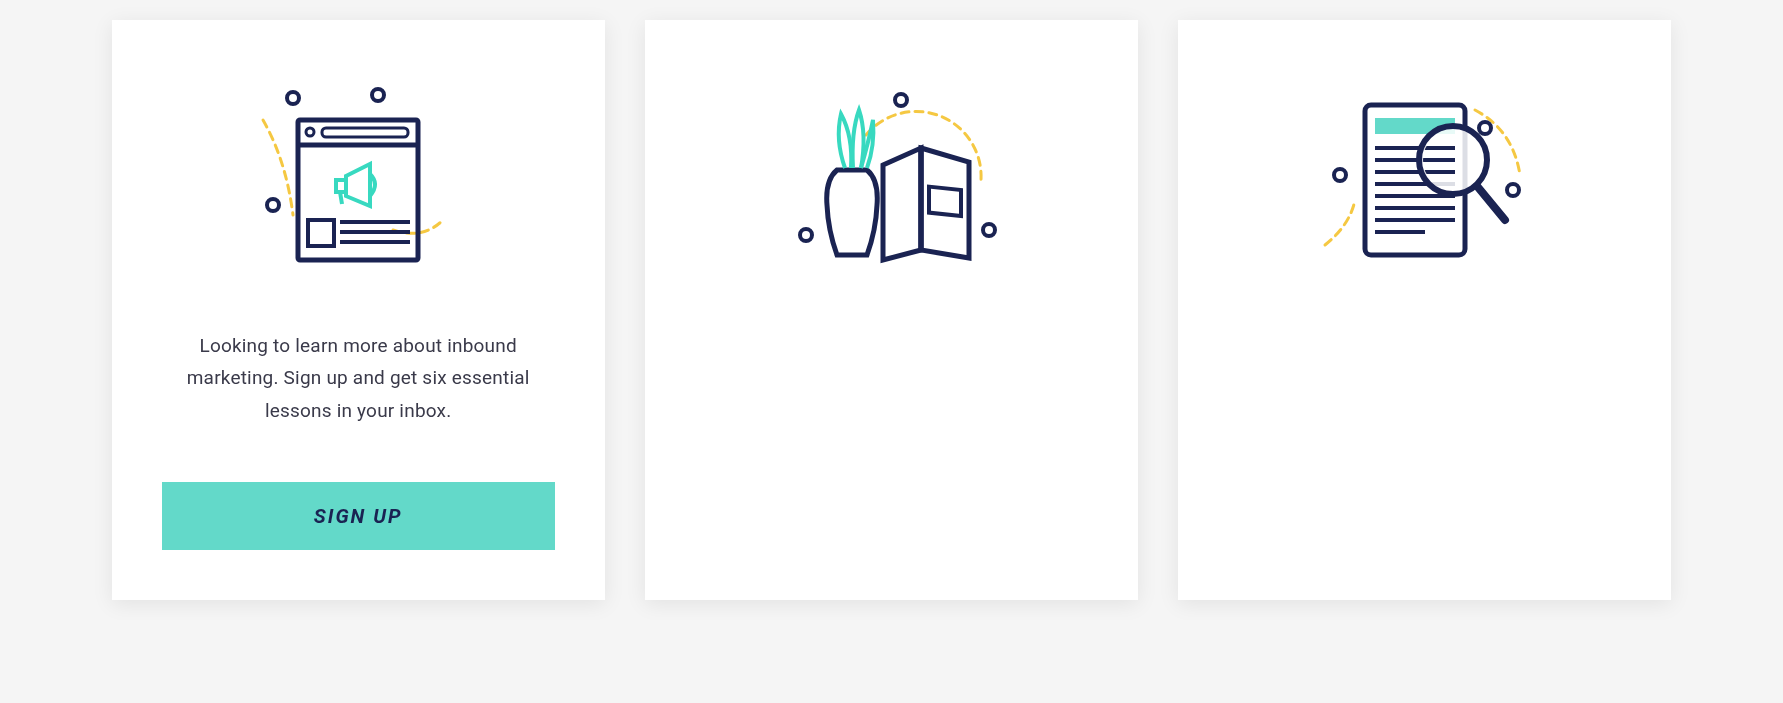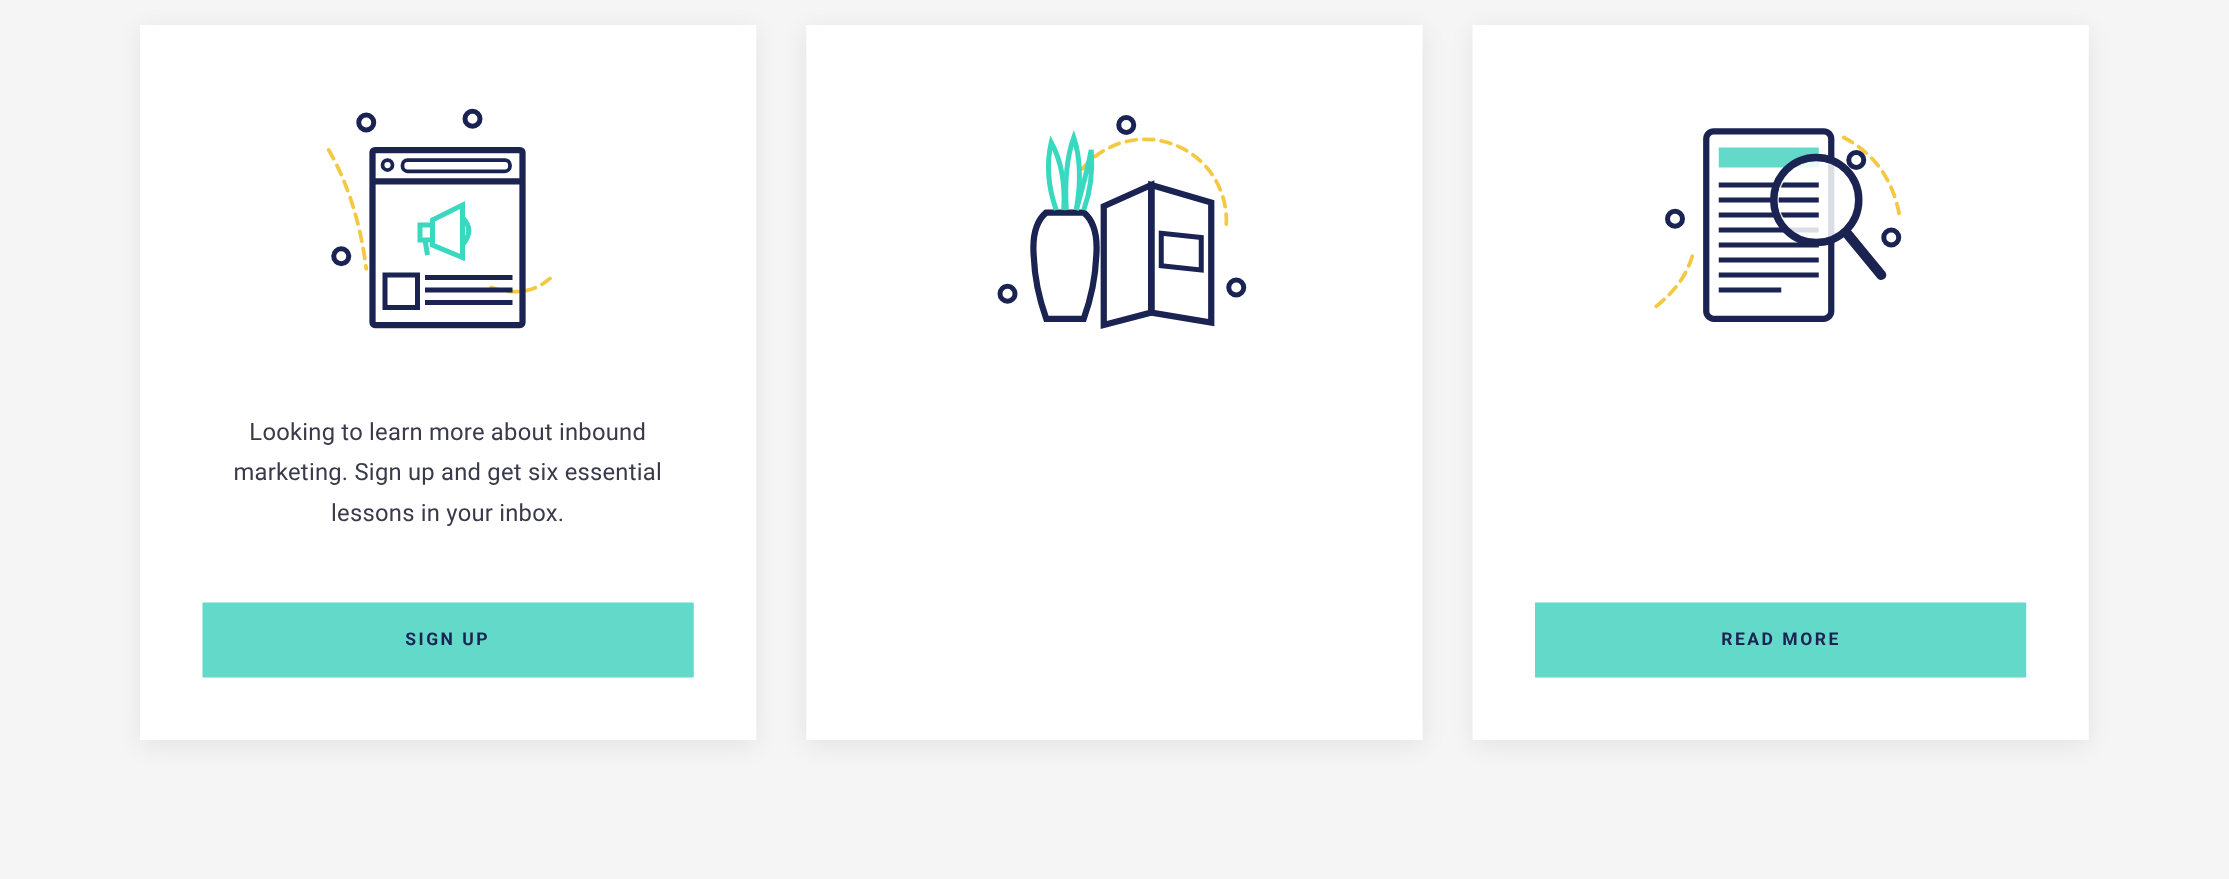--- a/index.html
+++ b/index.html
@@ -51,26 +51,27 @@
       margin-bottom: 55px;
       flex-grow: 1;
       letter-spacing: 0.2px;
     }
     .card-button {
       width: 100%;
       background: #63d9c9;
       color: #1a2352;
       border: none;
       padding: 22px 20px;
-      font-size: 14px;
+      font-size: 20px;
       font-weight: 700;
       letter-spacing: 2px;
       cursor: pointer;
       text-transform: uppercase;
       font-family: inherit;
+      font-style: italic;
     }
   </style>
 </head>
 <body>
 
 <div class="cards-container">
 
   <div class="card">
     <div class="card-icon-wrap">
       <svg viewBox="0 0 240 220" xmlns="http://www.w3.org/2000/svg" fill="none">
@@ -160,16 +161,15 @@
         <clipPath id="lensClip">
             <circle cx="148" cy="90" r="30"></circle>
           </clipPath>
         <g clip-path="url(#lensClip)">
           <line x1="70" y1="78" x2="150" y2="78" stroke="#1a2352" stroke-width="4"></line>
           <line x1="70" y1="90" x2="150" y2="90" stroke="#1a2352" stroke-width="4"></line>
           <line x1="70" y1="102" x2="150" y2="102" stroke="#1a2352" stroke-width="4"></line>
         </g>
       </svg>
     </div>
-    <button class="card-button">READ MORE</button>
   </div>
 
 </div>
 
 </body></html>

